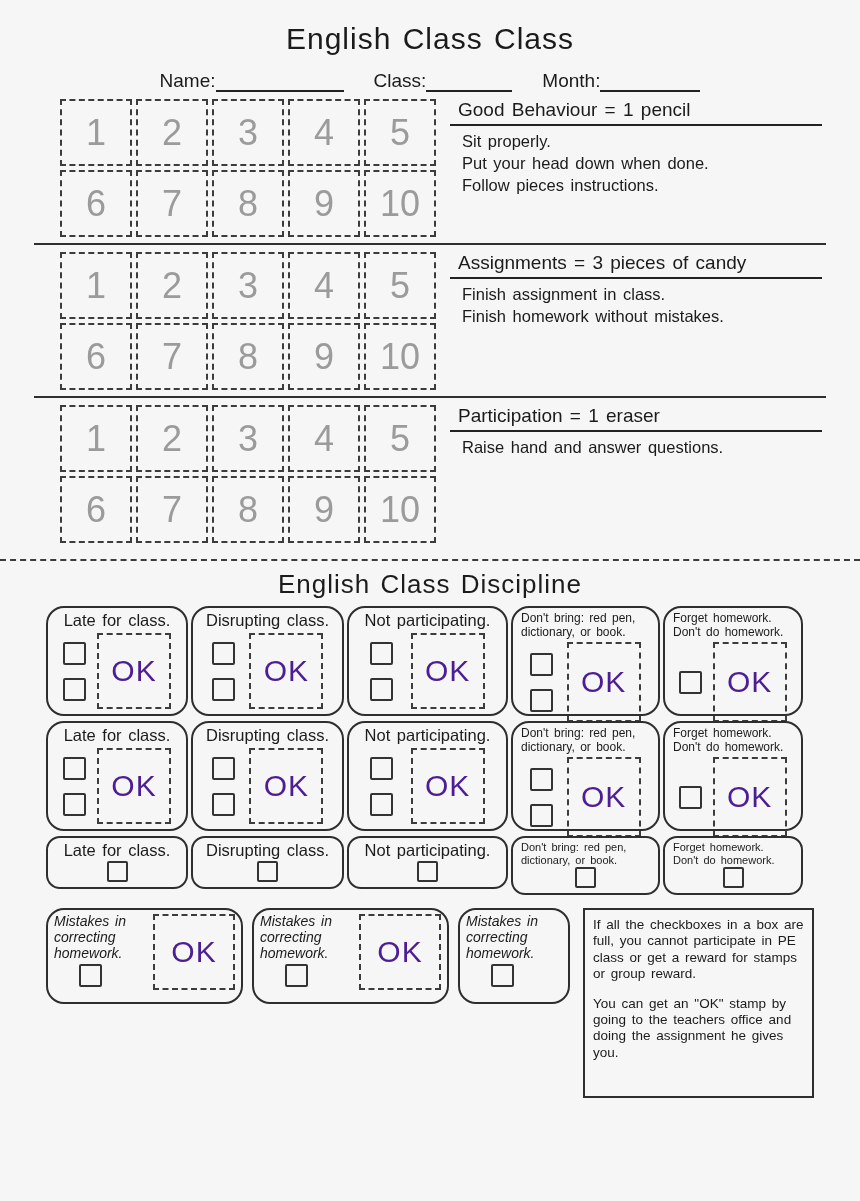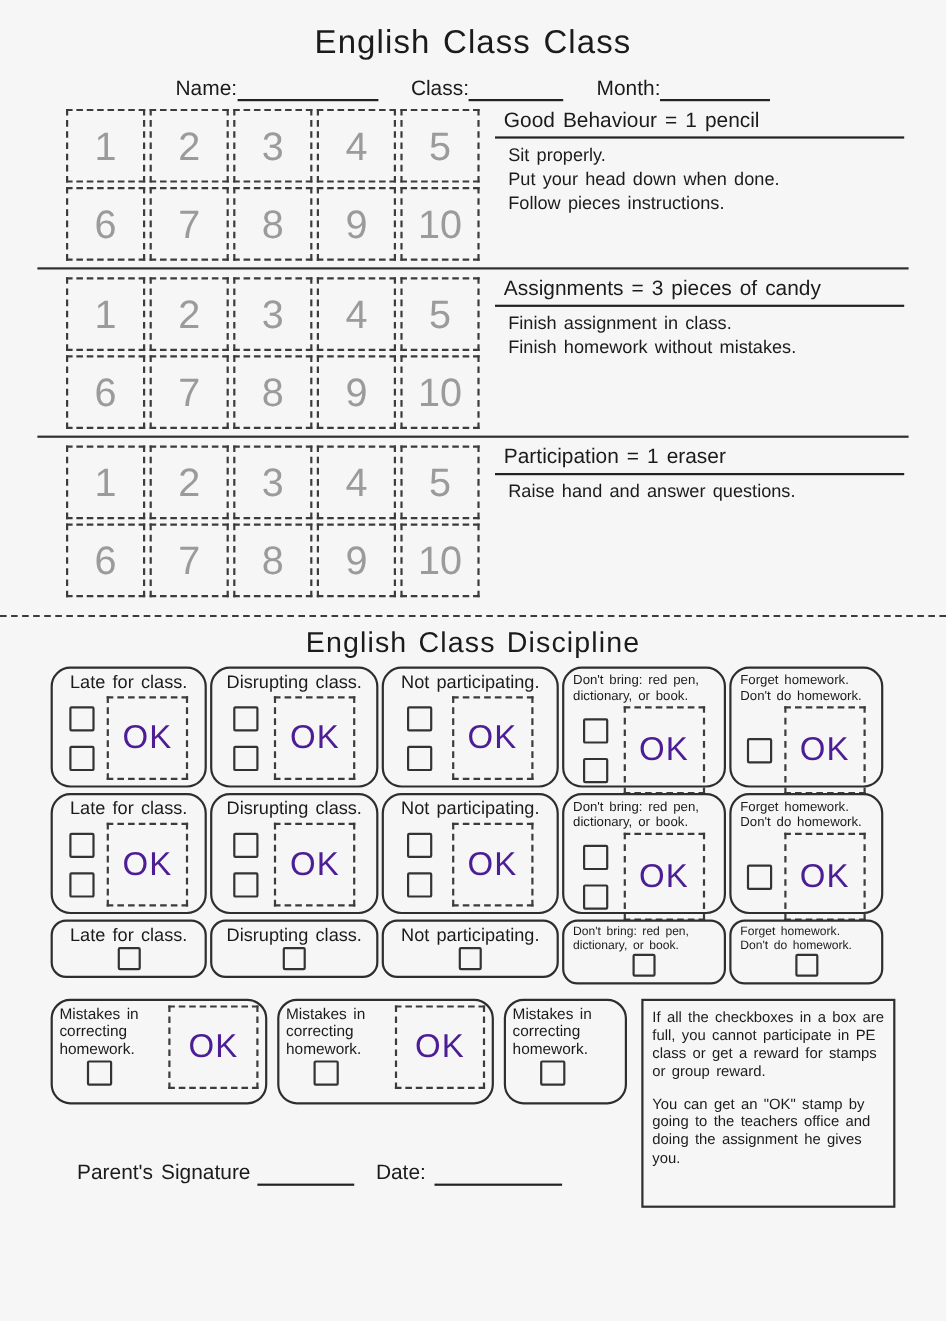--- a/index.html
+++ b/index.html
@@ -60,21 +60,21 @@
   .dbox-label.tiny{font-size:11px;line-height:1.15;text-align:left;padding-left:4px;white-space:nowrap;}
 
   .bottom{display:flex;margin:13px 16px 0 16px;}
   .bottom-left{width:548px;}
   .mist-row{display:flex;gap:9px;}
   .mbox{
     border:2px solid #2e2e2e;border-radius:18px;box-sizing:border-box;
     height:96px;padding:4px 6px;display:flex;align-items:flex-start;
   }
   .mw{width:197px;} .mw3{width:112px;}
-  .mlabel{font-size:14px;line-height:1.13;white-space:nowrap;}
+  .mlabel{font-size:14px;line-height:1.13;white-space:nowrap;font-style:italic;}
   .mcol{display:flex;flex-direction:column;align-items:center;}
   .mcol .cb{margin-top:2px;}
   .m-ok{width:82px;height:76px;margin-left:auto;font-size:30px;}
   .notes-box{
     margin-left:13px;width:256px;height:190px;box-sizing:border-box;
     border:2px solid #2e2e2e;padding:7px 8px;font-size:13.5px;line-height:1.2;
   }
   .notes-box .p2{margin-top:14px;}
   .sig-row{display:flex;align-items:flex-end;margin:52px 0 0 24px;font-size:19px;}
   .sig-row .gap{width:14px;}
@@ -384,27 +384,20 @@
             <div class="mlabel">
               <div>Mistakes in</div>
               <div>correcting</div>
               <div>homework.</div>
             </div>
             <div class="cb"></div>
           </div>
         </div>
       </div>
 
-      <div class="sig-row">
-        <span>Parent's Signature</span>
-        <span class="blank sig"></span>
-        <span class="gap"></span>
-        <span>Date:</span>
-        <span class="blank date"></span>
-      </div>
     </div>
 
     <div class="notes-box">
       <div>If all the checkboxes in a box are full, you cannot participate in PE class or get a reward for stamps or group reward.</div>
       <div class="p2">You can get an "OK" stamp by going to the teachers office and doing the assignment he gives you.</div>
     </div>
   </div>
 
 </div>
 

